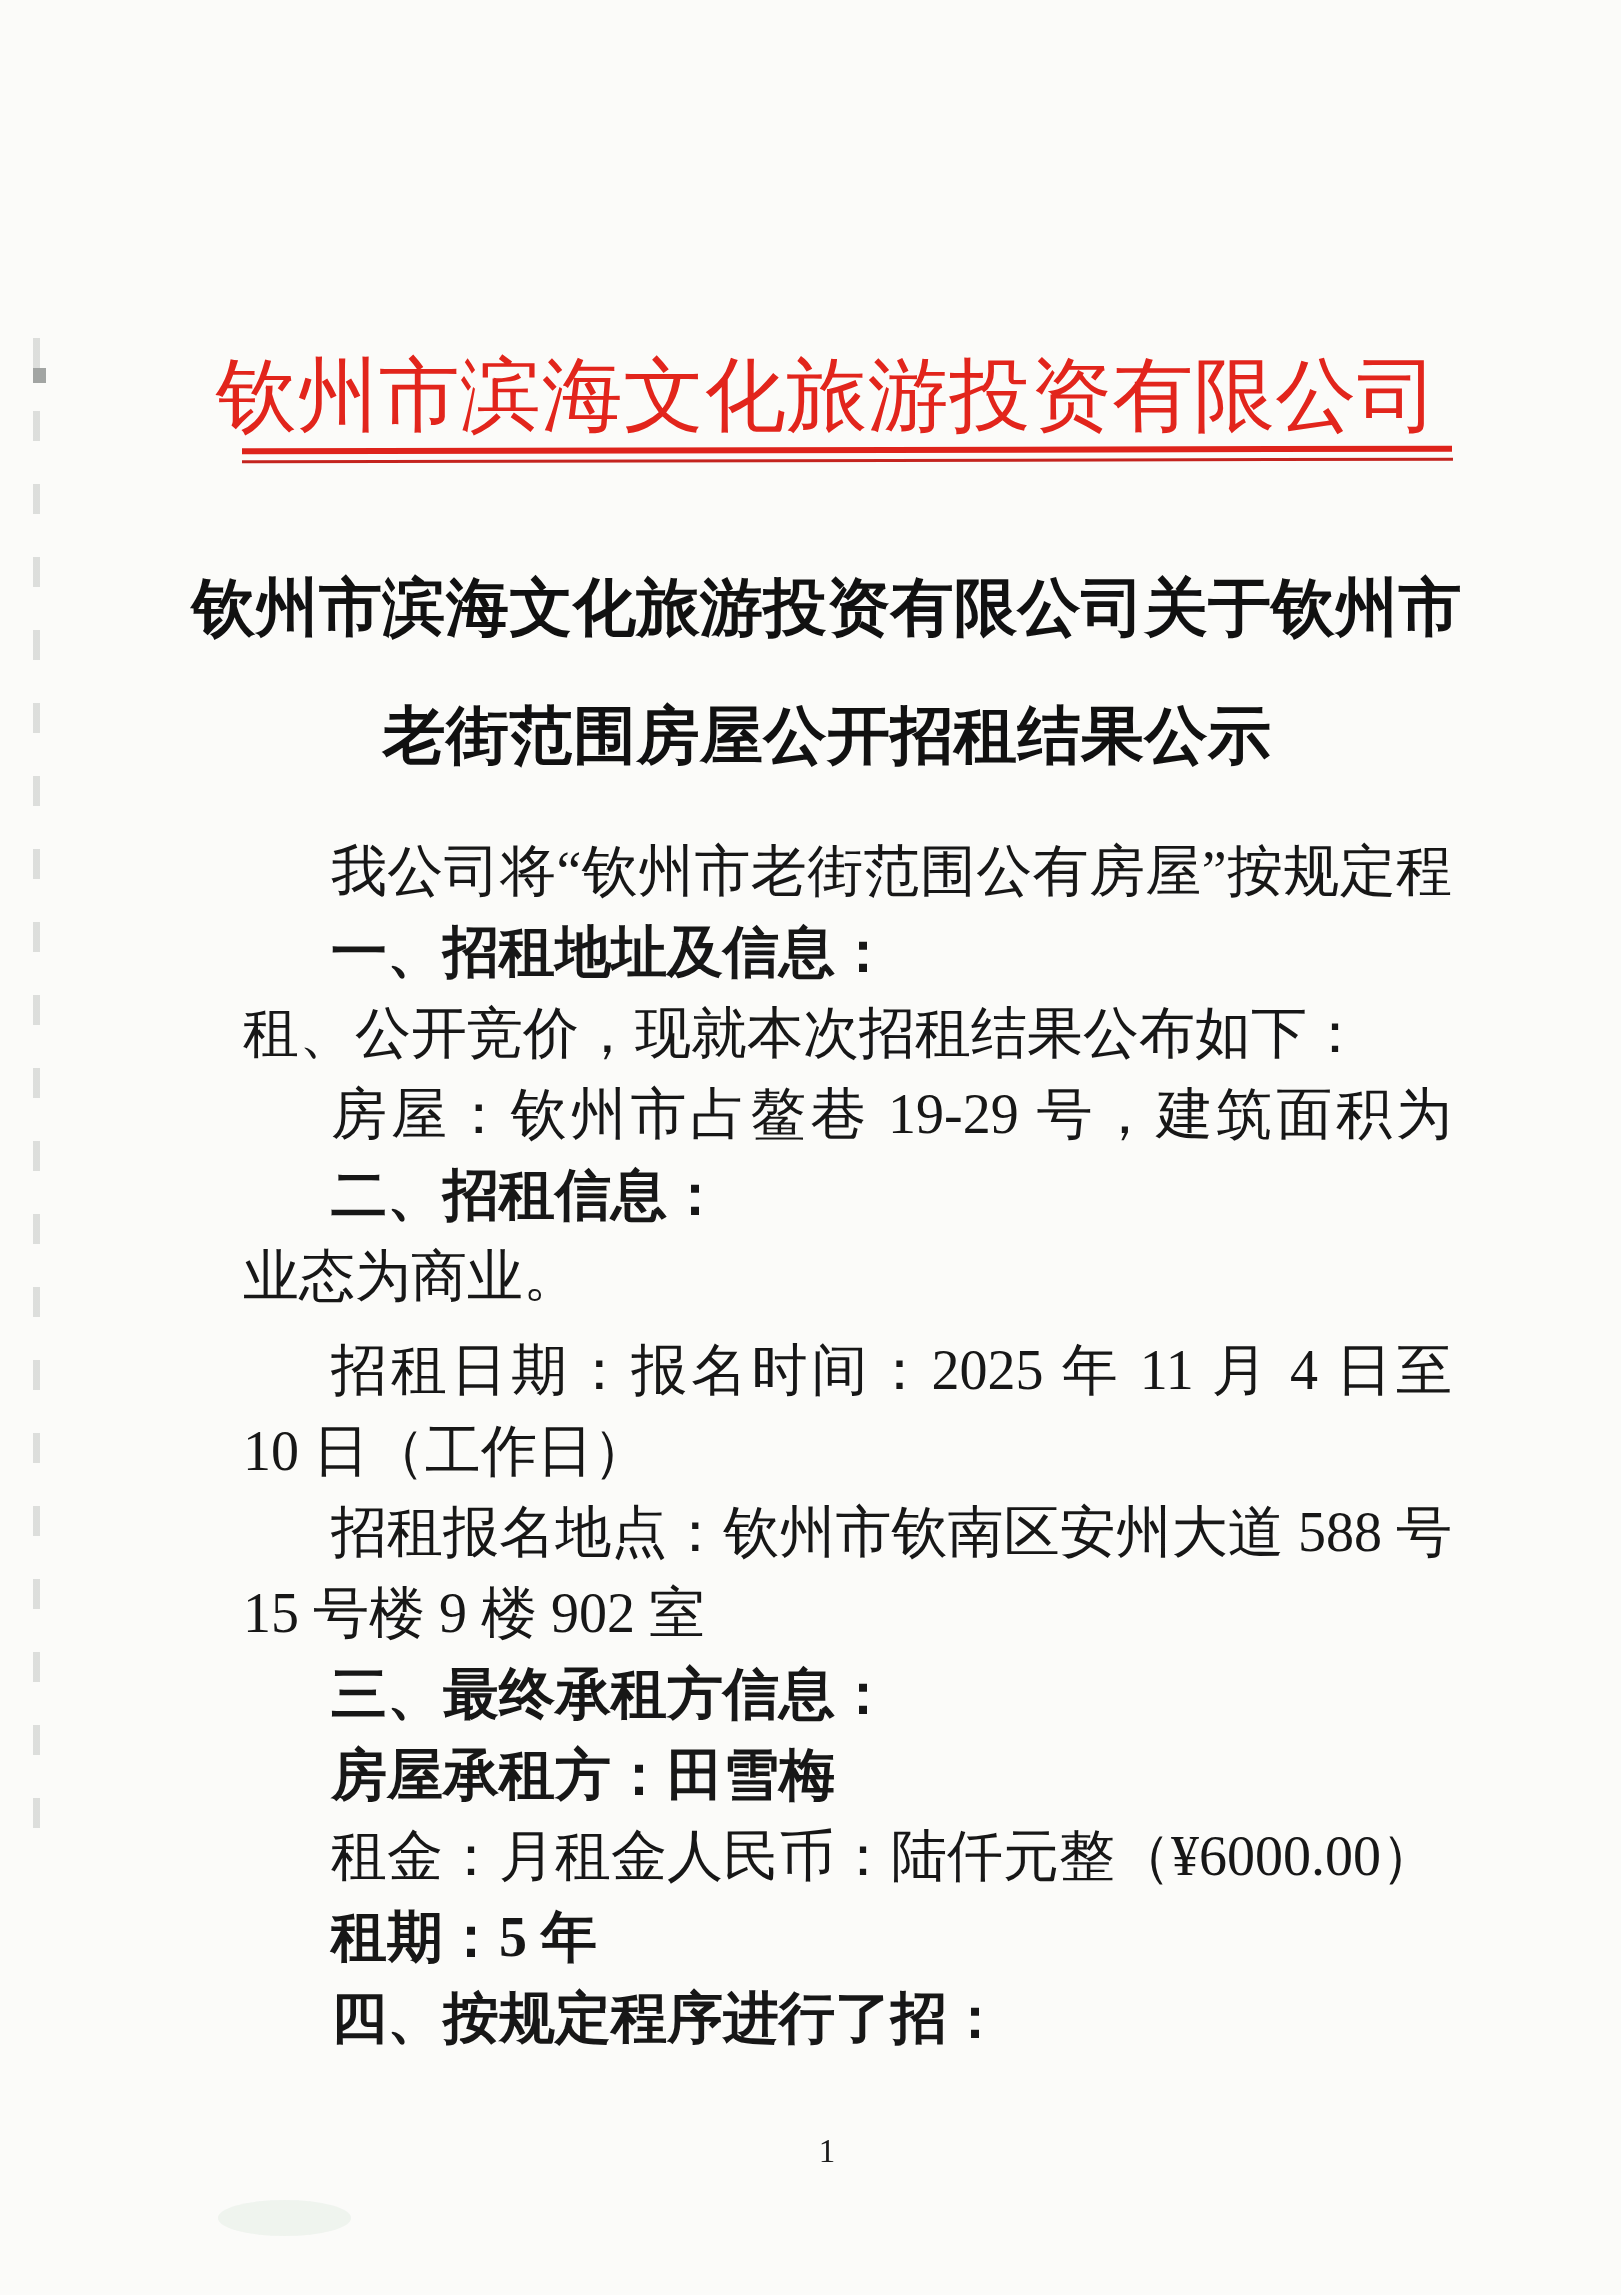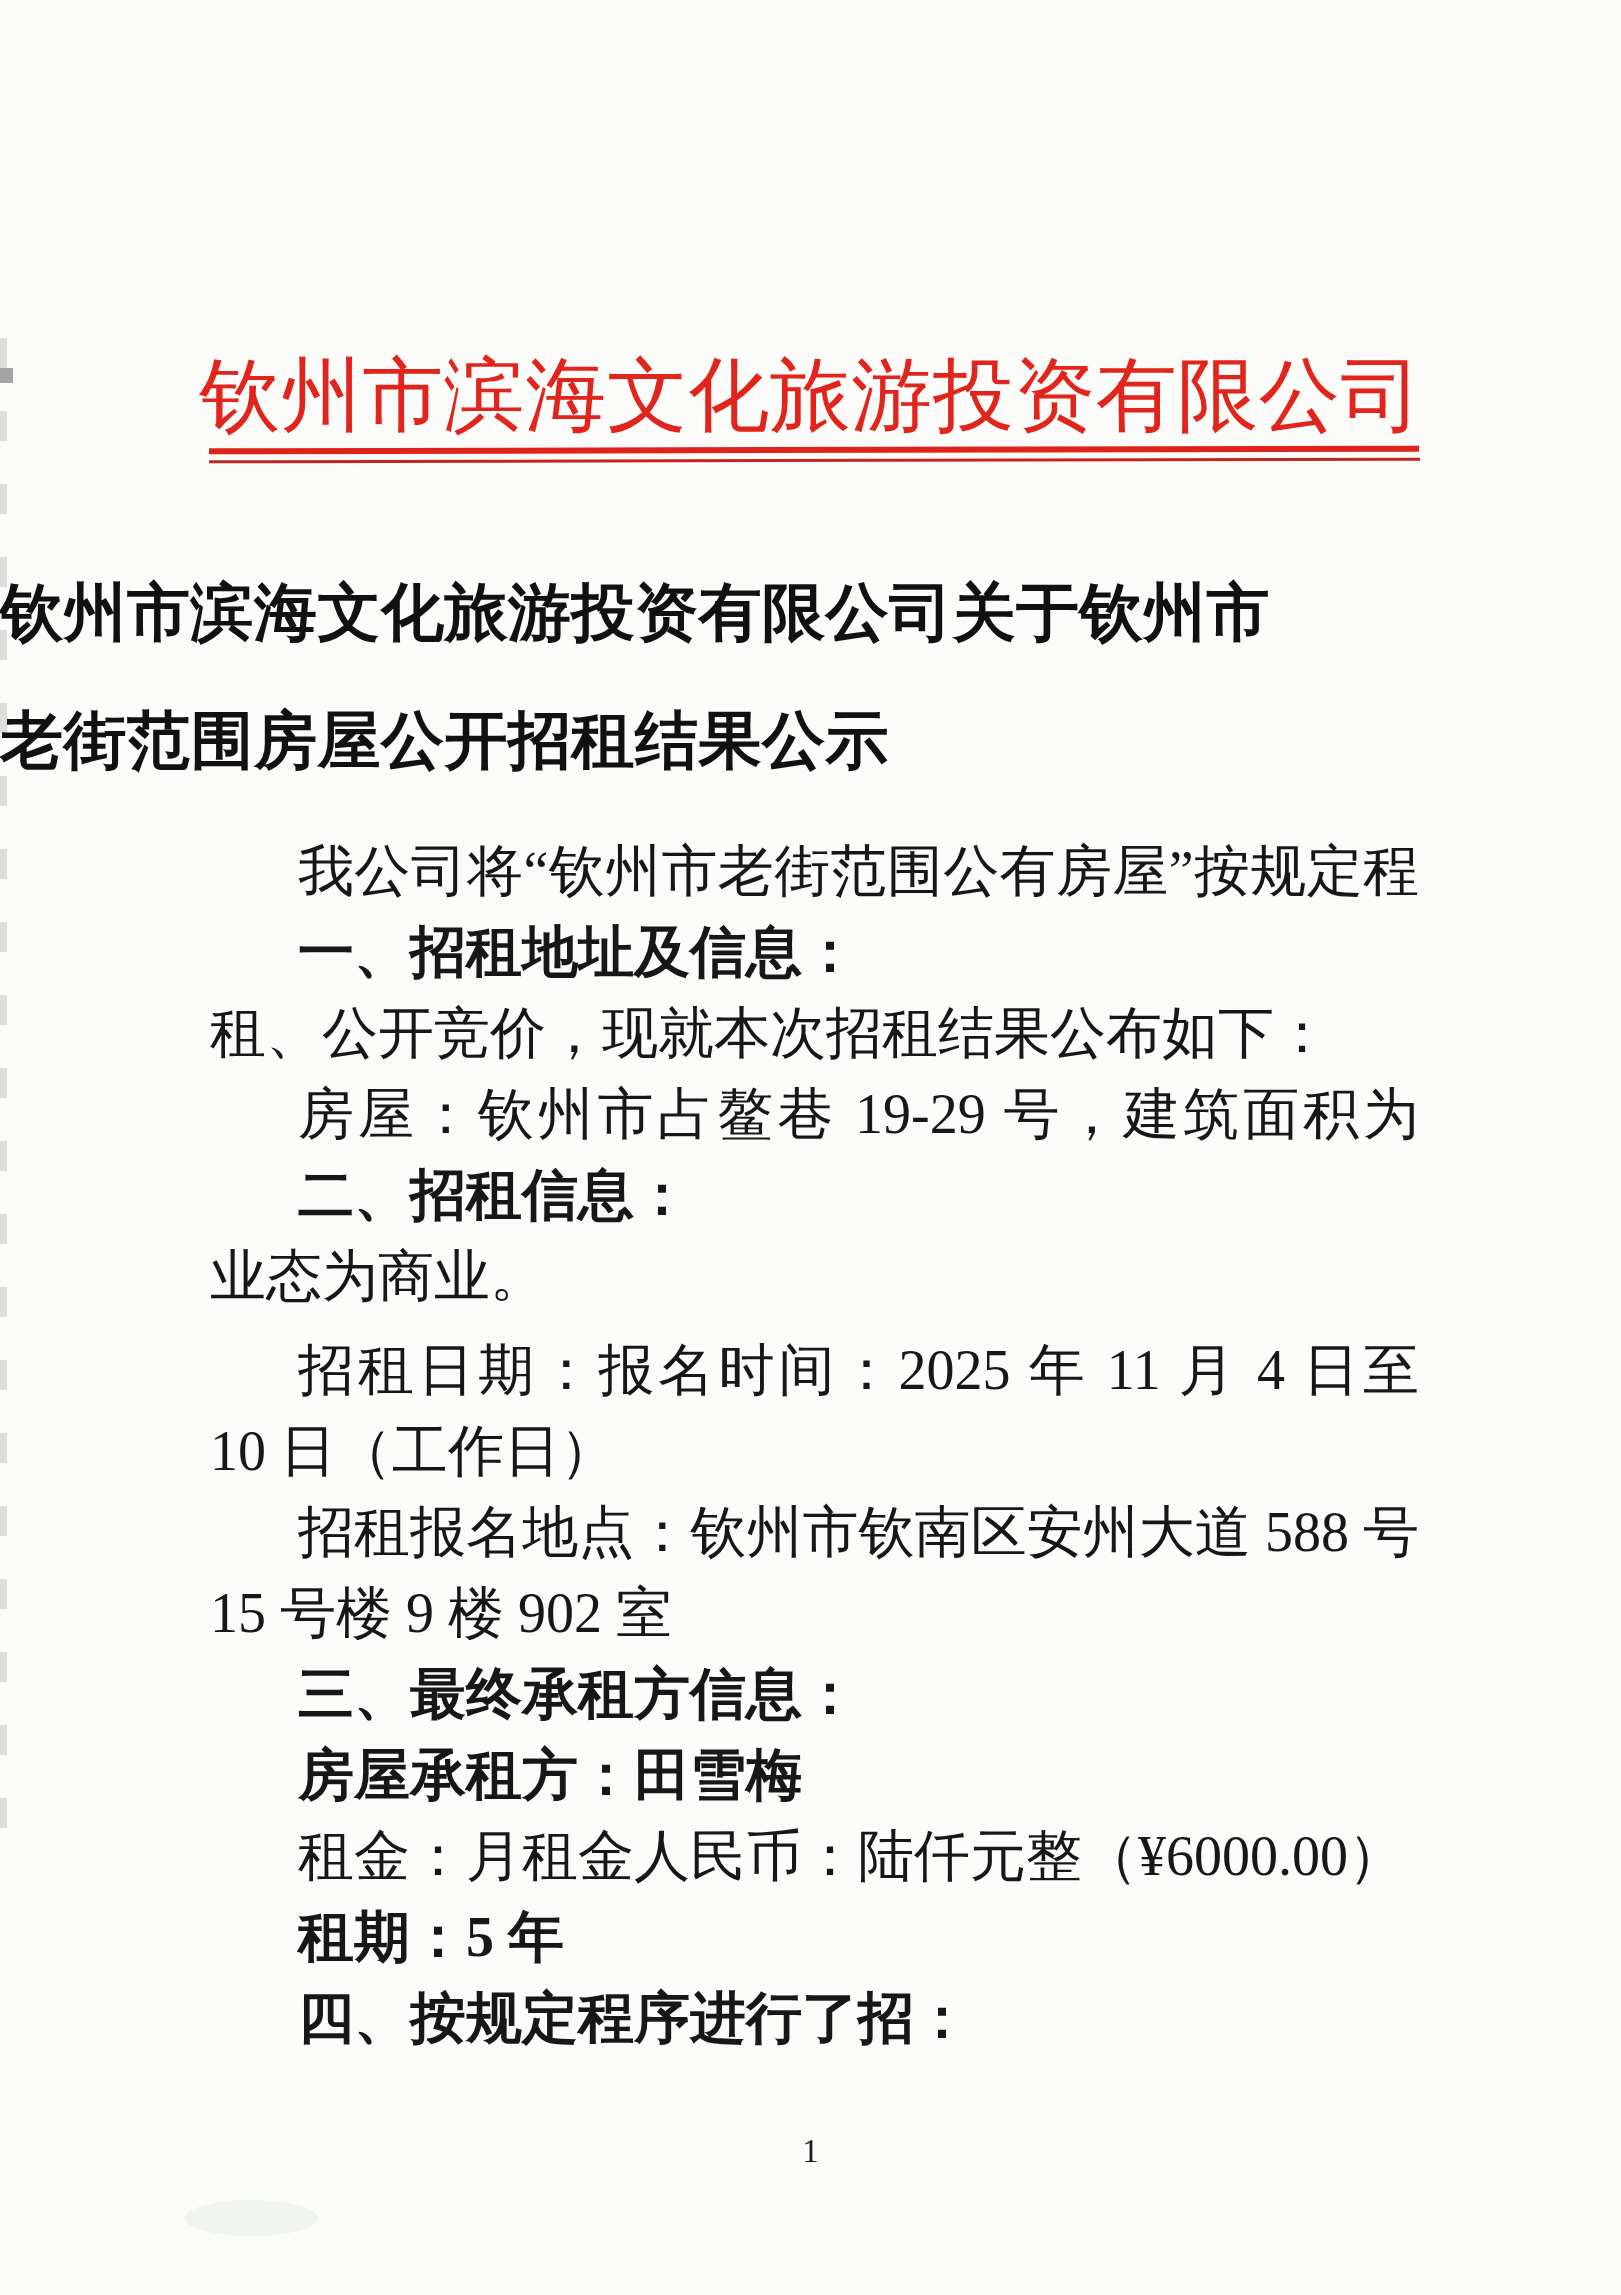--- a/index.html
+++ b/index.html
@@ -8,20 +8,21 @@
     height: 2295px;
     position: relative;
     background: #fbfbf9;
     overflow: hidden;
     font-family: "Liberation Serif", "DejaVu Serif", serif;
     color: #1b1b1b;
   }
   .page {
     position: absolute;
     inset: 0;
+    margin-left: 33px;
   }
   
   .edge-artifacts {
     position: absolute;
     left: 0;
     top: 338px;
     width: 7.2px;
     height: 1513px;
     background: repeating-linear-gradient(
       to bottom,
@@ -71,26 +72,27 @@
     height: 2.6px;
     background: #c4241f;
     transform: rotate(-0.12deg);
   }
   
   .doc-title {
     position: absolute;
     top: 549px;
     left: 0;
     width: 100%;
-    text-align: left;
+    text-align: center;
     font-size: 63px;
     font-weight: 700;
     line-height: 128px;
     color: #111;
     letter-spacing: 0.5px;
+    font-family: Liberation Mono, monospace;
   }
   .doc-title .t-line { white-space: nowrap; }
   
   .doc-body {
     position: absolute;
     top: 831px;
     left: 210px;
     width: 1209px;
     font-size: 56px;
     color: #171717;

